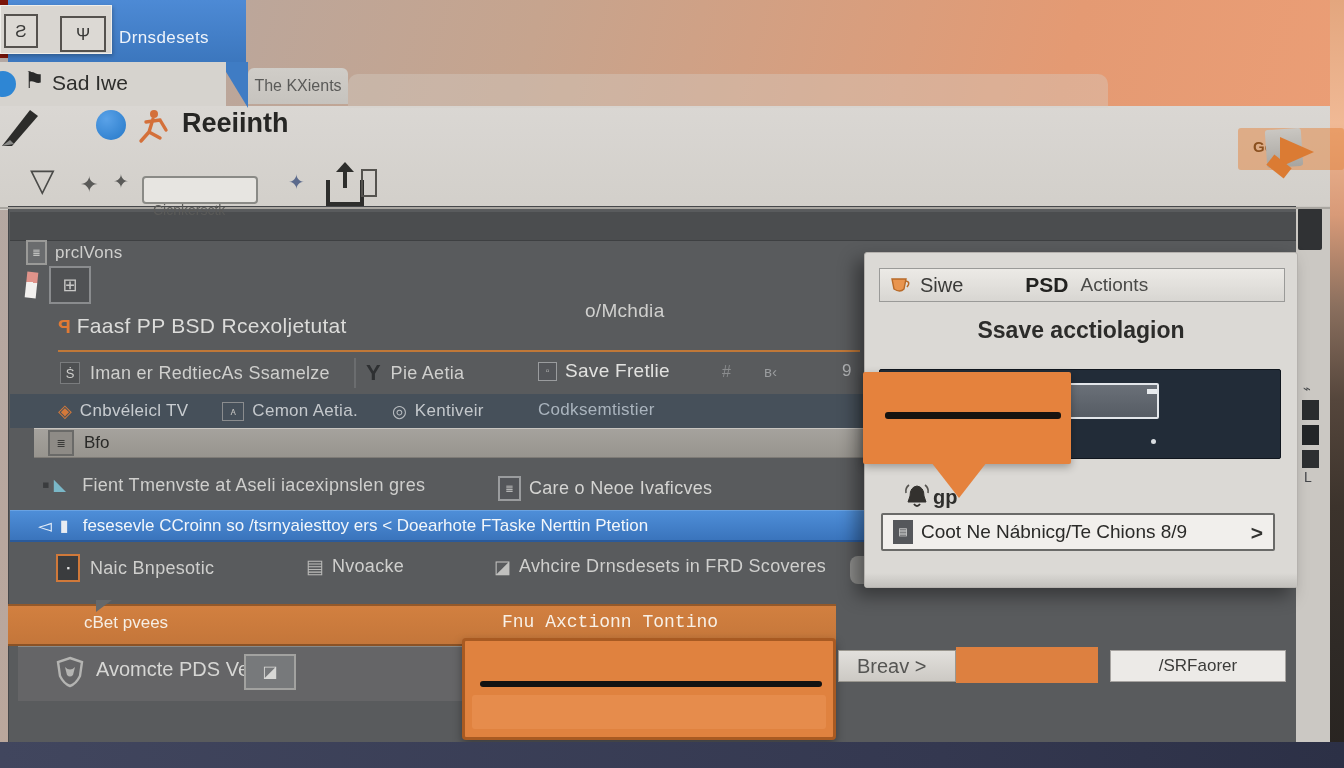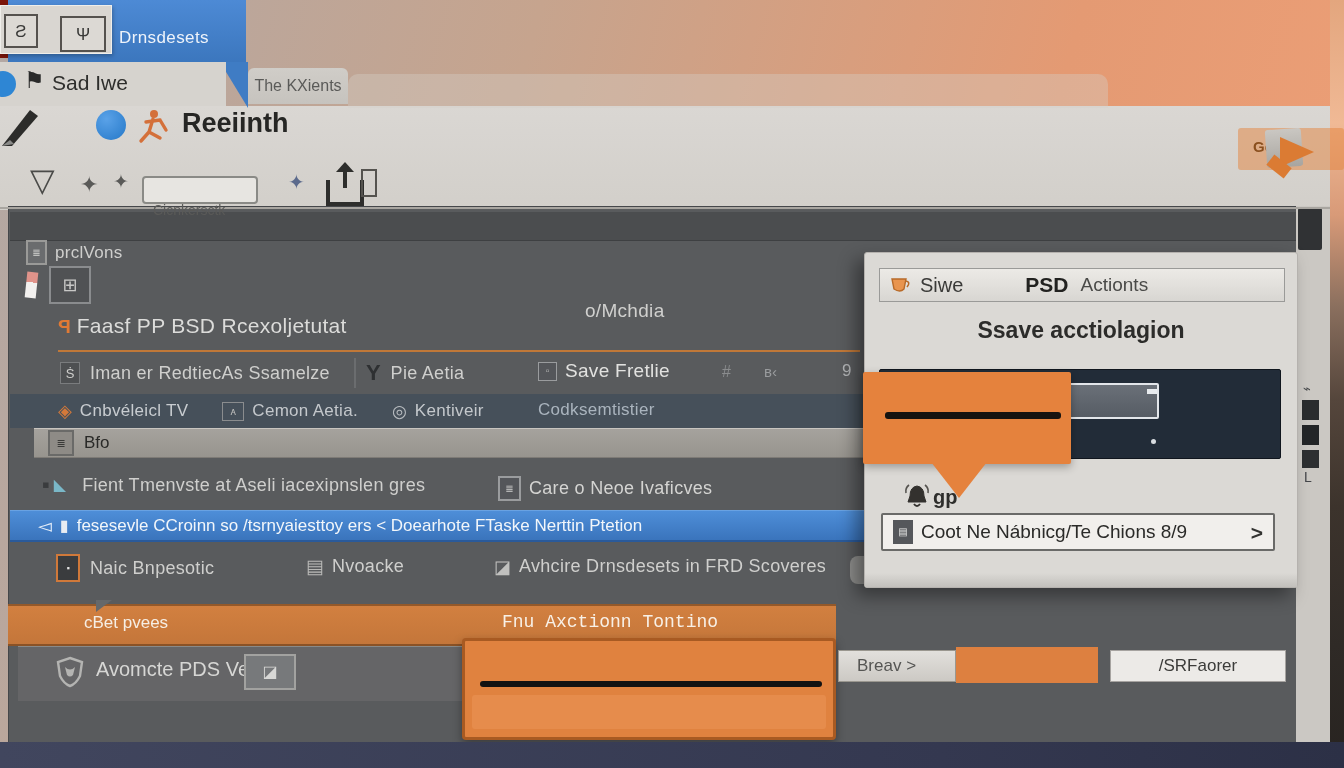--- a/index.html
+++ b/index.html
@@ -88,21 +88,21 @@
     <span class="rowtxt" style="margin-left:12px;">Fient Tmenvste at Aseli iacexipnslen gres</span>
   </div>
   <div class="abs" style="left:498px;top:476px;display:flex;align-items:center;gap:8px;">
     <span class="ibox glyph" style="width:19px;height:21px;border:2px solid #9a9c9e;background:#54565a;color:#cfcfcd;font-size:10px;">≣</span>
     <span class="rowtxt" style="color:#d4d4d2;">Care o Neoe Ivaficves</span>
   </div>
 
   <div class="abs" style="left:10px;top:510px;width:856px;height:32px;background:linear-gradient(#4e8ed8,#3a74bc);border-top:1px solid #69a2e2;border-bottom:2px solid #2a5a9a;display:flex;align-items:center;gap:8px;padding-left:28px;box-sizing:border-box;">
     <span class="glyph" style="color:#e8f0fa;font-size:18px;">◅</span>
     <span class="glyph" style="color:#e8ecf2;font-size:16px;">▮</span>
-    <span style="font-size:17px;color:#f2f6fa;white-space:nowrap;">fesesevle CCroinn so /tsrnyaiesttoy ers &lt; Doearhote FTaske Nerttin Ptetion</span>
+    <span style="font-size:17px;color:#f2f6fa;white-space:nowrap;margin-left:6px;">fesesevle CCroinn so /tsrnyaiesttoy ers &lt; Doearhote FTaske Nerttin Ptetion</span>
   </div>
 
   <div class="abs" style="left:56px;top:554px;display:flex;align-items:center;gap:10px;">
     <span class="ibox glyph" style="width:20px;height:24px;border:2px solid #d0793a;background:#3a3c3e;color:#e8e8e6;font-size:9px;">▪</span>
     <span class="rowtxt">Naic Bnpesotic</span>
   </div>
   <div class="abs" style="left:306px;top:556px;display:flex;align-items:center;gap:8px;">
     <span class="glyph" style="color:#b8b8b6;font-size:19px;">▤</span>
     <span class="rowtxt">Nvoacke</span>
   </div>
@@ -125,21 +125,21 @@
   <div class="abs" style="left:96px;top:658px;font-size:20px;color:#d6d6d4;">Avomcte PDS Veales</div>
   <div class="abs ibox" style="left:244px;top:654px;width:48px;height:32px;border:2px solid #a2a2a0;background:#77797b;">
     <span class="glyph" style="color:#d8d8d6;font-size:16px;">◪</span>
   </div>
 
   <div class="abs" style="left:462px;top:638px;width:374px;height:102px;background:#e0823f;border:3px solid #a85a22;border-radius:4px;box-sizing:border-box;box-shadow:0 4px 10px rgba(0,0,0,.35);"></div>
   <div class="abs" style="left:480px;top:681px;width:342px;height:6px;background:#121212;border-radius:3px;"></div>
   <div class="abs" style="left:472px;top:695px;width:354px;height:34px;background:#e68c4c;border-radius:3px;"></div>
 
   <div class="abs btnface ibox" style="left:838px;top:650px;width:118px;height:32px;justify-content:flex-start;padding-left:18px;box-sizing:border-box;">
-    <span style="font-size:17px;color:#555553;">Breav &gt;</span>
+    <span style="font-size:20px;color:#555553;">Breav &gt;</span>
   </div>
   <div class="abs" style="left:956px;top:647px;width:142px;height:36px;background:#dd8040;"></div>
   <div class="abs ibox" style="left:1110px;top:650px;width:176px;height:32px;background:#eceae7;border:1px solid #a6a3a0;box-sizing:border-box;">
     <span style="font-size:17px;color:#3c3c3a;">/SRFaorer</span>
   </div>
 
   <div class="abs" style="left:8px;top:0;width:238px;height:64px;background:linear-gradient(180deg,#4d8ad5,#3b76bd);"></div>
   <div class="abs" style="left:220px;top:62px;width:0;height:0;border-top:46px solid #3f7cc4;border-left:28px solid transparent;"></div>
   <div class="abs" style="left:0;top:5px;width:110px;height:47px;background:#d9d6d1;border:1px solid #efeeea;box-shadow:1px 2px 4px rgba(0,0,0,.25);"></div>
   <div class="abs ibox" style="left:4px;top:14px;width:30px;height:30px;border:2px solid #55524e;background:#dcd9d4;">

